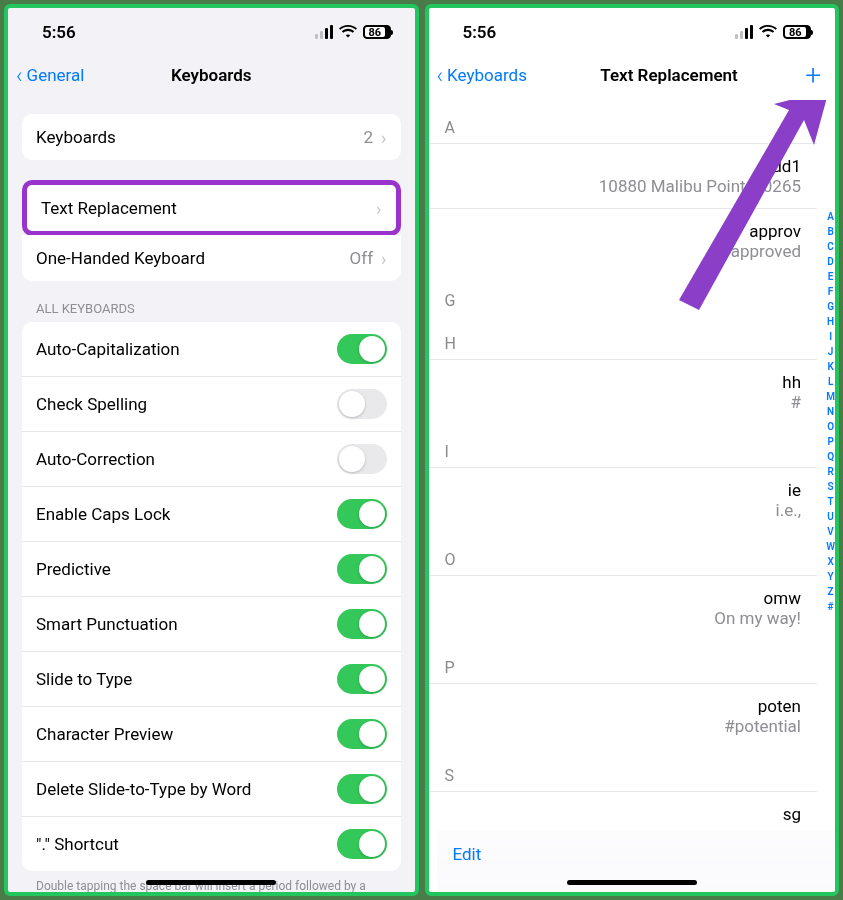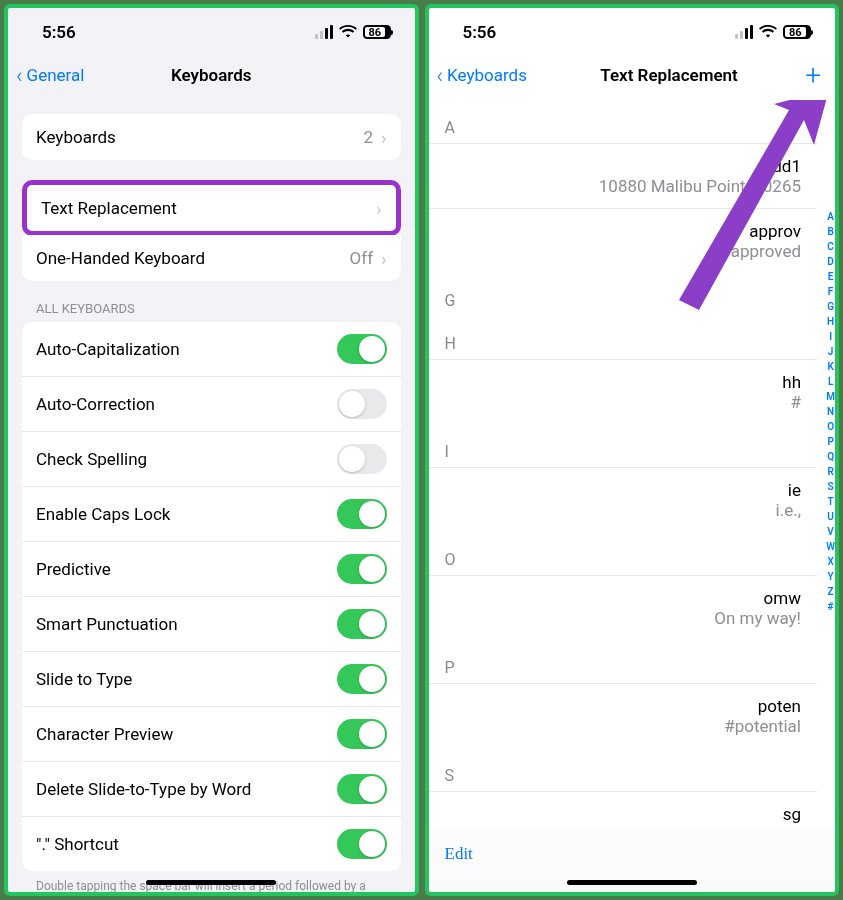--- a/index.html
+++ b/index.html
@@ -118,25 +118,25 @@
   .tr-shortcut { color:#000; }
   .tr-phrase { color:#8e8e93; text-align:right; }
   .tr-list { padding-bottom: 60px; padding-right: 18px; }
   .index-bar {
     position:absolute; right: 0px; top: 110px;
     font-size: 10px; color:#007aff; font-weight:600;
     display:flex; flex-direction:column; gap:2px; text-align:center;
     line-height: 1.3;
   }
   .toolbar {
-    position:absolute; bottom:0; left:0; right:0;
+    position:absolute; bottom:0; left:8px; right:0;
     padding: 14px 16px 28px 16px;
     background: linear-gradient(to bottom, rgba(250,250,252,0.6), rgba(250,250,252,0.95));
     backdrop-filter: blur(10px);
-    font-size:17px; color:#007aff;font-family:Liberation Serif, serif;
+    font-size:17px; color:#007aff;
   }
   .home-indicator {
     position:absolute; bottom:7px; left:50%; transform:translateX(-50%);
     width: 130px; height:5px; background:#000; border-radius:3px;
   }
   .arrow-annotation {
     position:absolute; pointer-events:none;
   }
 </style>
 </head>
@@ -204,27 +204,27 @@
 
     <div class="section-header">ALL KEYBOARDS</div>
     <div class="group" id="toggles-group" style="margin-top:0">
         <div class="row">
     <span>Auto-Capitalization</span>
     <div class="toggle on">
       <div class="toggle-knob"></div>
     </div>
         </div>
         <div class="row">
+    <span>Check Spelling</span>
+    <div class="toggle off">
+      <div class="toggle-knob"></div>
+    </div>
+        </div>
+        <div class="row">
     <span>Auto-Correction</span>
-    <div class="toggle off">
-      <div class="toggle-knob"></div>
-    </div>
-        </div>
-        <div class="row">
-    <span>Check Spelling</span>
     <div class="toggle off">
       <div class="toggle-knob"></div>
     </div>
         </div>
         <div class="row">
     <span>Enable Caps Lock</span>
     <div class="toggle on">
       <div class="toggle-knob"></div>
     </div>
         </div>

